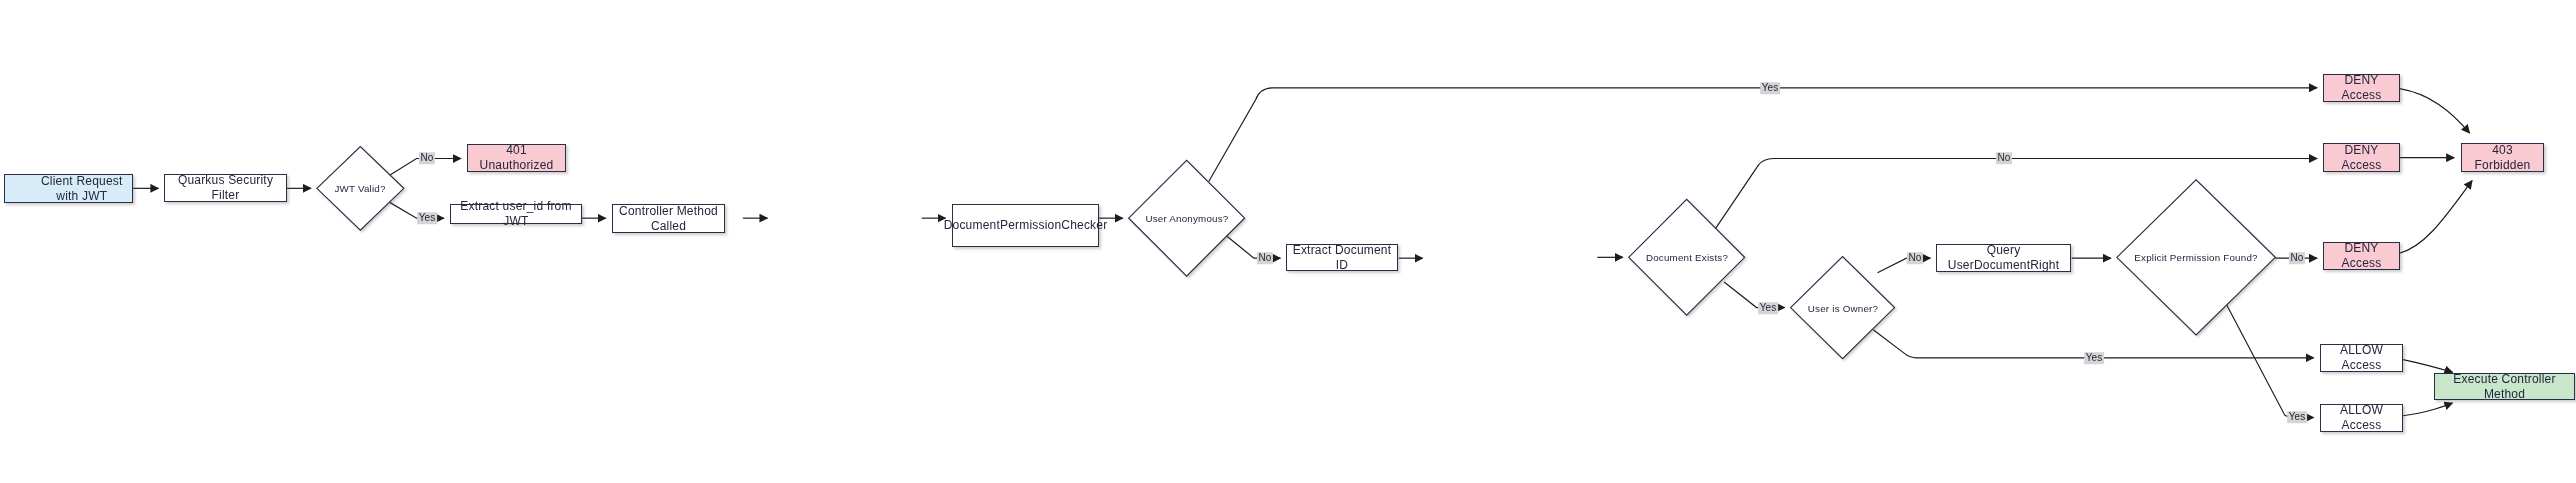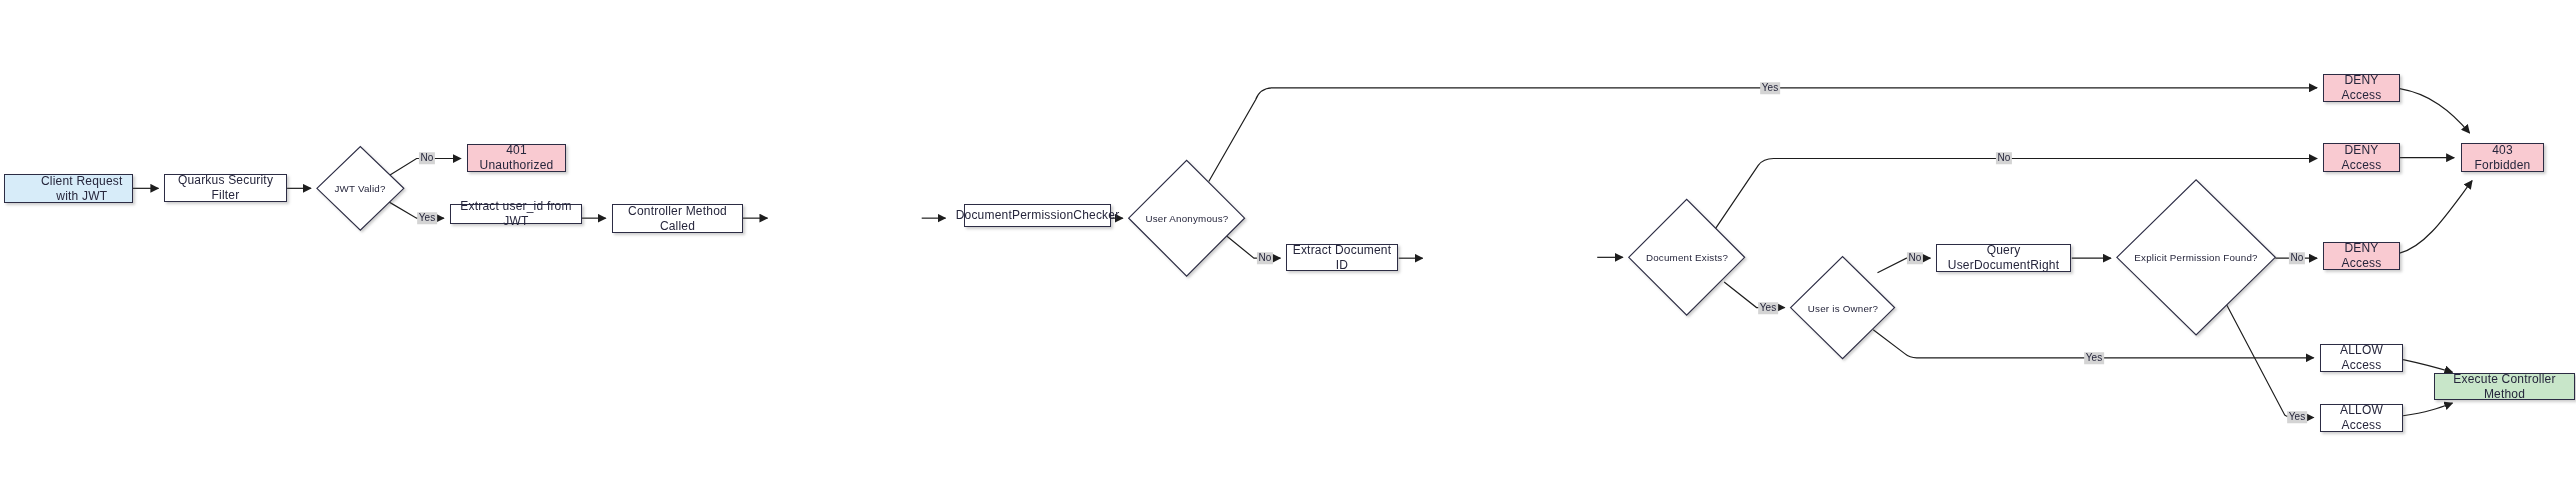--- a/index.html
+++ b/index.html
@@ -95,24 +95,24 @@
     </div>
   <div class="node" style="left:164px;top:174px;width:123px;height:28px;">
       <span>Quarkus Security Filter</span>
     </div>
   <div class="node deny" style="left:467px;top:144px;width:99px;height:28px;">
       <span>401 Unauthorized</span>
     </div>
   <div class="node" style="left:450px;top:204px;width:132px;height:20px;">
       <span>Extract user_id from JWT</span>
     </div>
-  <div class="node" style="left:612px;top:204px;width:131px;height:29px;">
+  <div class="node" style="left:612px;top:204px;width:113px;height:29px;">
       <span>Controller Method Called</span>
     </div>
-  <div class="node" style="left:952px;top:204px;width:147px;height:23px;margin-left:12px;">
+  <div class="node" style="left:952px;top:204px;width:147px;height:43px;">
       <span>DocumentPermissionChecker</span>
     </div>
   <div class="node" style="left:1286px;top:244px;width:112px;height:27px;">
       <span>Extract Document ID</span>
     </div>
   <div class="node" style="left:1936px;top:244px;width:135px;height:28px;">
       <span>Query UserDocumentRight</span>
     </div>
   <div class="node deny" style="left:2323px;top:74px;width:77px;height:28px;">
       <span>DENY Access</span>

